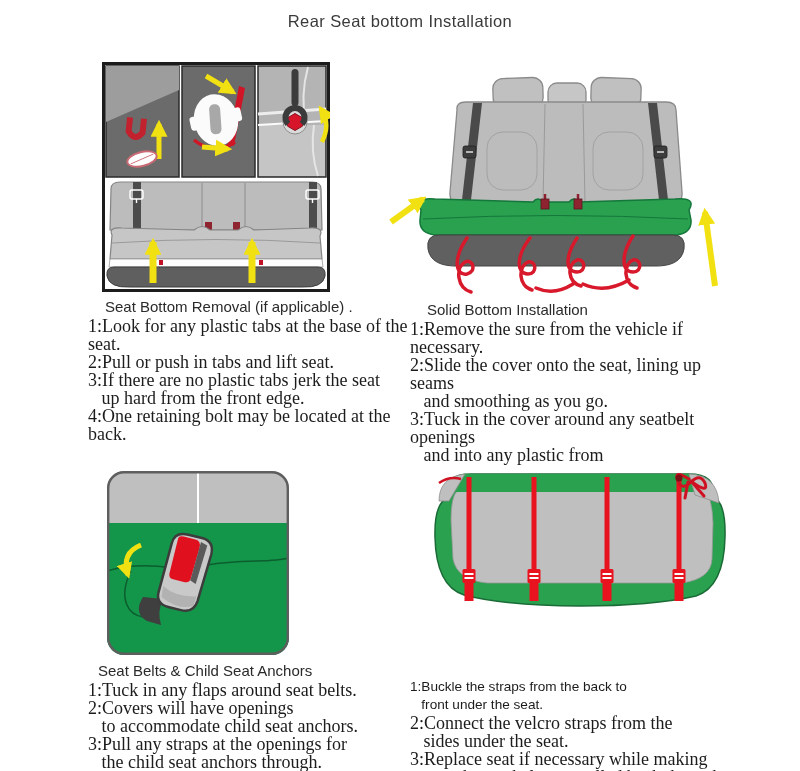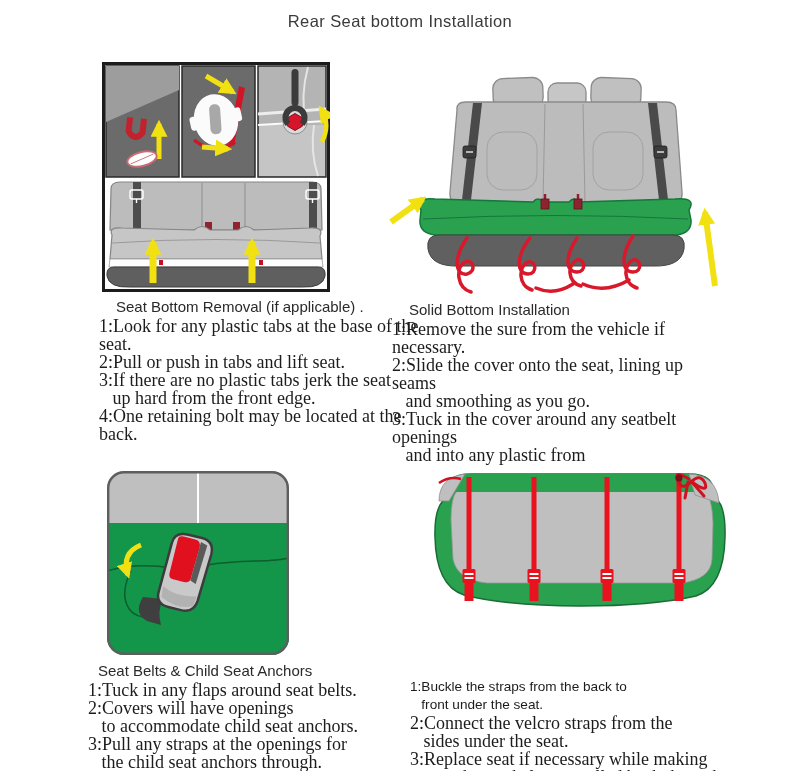--- a/index.html
+++ b/index.html
@@ -130,30 +130,30 @@
         <path d="M151,216 q18,8 37,-4"></path>
         <path d="M192,166 c-12,18 -12,34 0,34 c10,0 8,-14 0,-12 c-10,4 -10,22 4,26"></path>
         <path d="M198,212 q22,10 46,-4"></path>
         <path d="M248,164 c-12,18 -12,36 0,36 c10,0 8,-14 0,-12 c-10,4 -10,24 4,28"></path>
       </g>
       <line x1="6" y1="150" x2="38" y2="127" stroke="#f2e112" stroke-width="6" marker-end="url(#ah2)"></line>
       <line x1="330" y1="214" x2="320" y2="140" stroke="#f2e112" stroke-width="6" marker-end="url(#ah2)"></line>
     </g>
   </svg>
 
-  <div class="txt" style="left:99px;top:298px">
+  <div class="txt" style="left:88px;top:298px">
     <div class="h">Seat Bottom Removal (if applicable) .</div>
     <div class="step">1:Look for any plastic tabs at the base of the seat.</div>
     <div class="step">2:Pull or push in tabs and lift seat.</div>
     <div class="step">3:If there are no plastic tabs jerk the seat
    up hard from the front edge.</div>
     <div class="step">4:One retaining bolt may be located at the back.</div>
   </div>
 
-  <div class="txt" style="left:392px;top:301px">
+  <div class="txt" style="left:410px;top:301px">
     <div class="h">Solid Bottom Installation</div>
     <div class="step">1:Remove the sure from the vehicle if necessary.</div>
     <div class="step">2:Slide the cover onto the seat, lining up seams
    and smoothing as you go.</div>
     <div class="step">3:Tuck in the cover around any seatbelt openings
    and into any plastic from</div>
   </div>
 
   <svg class="illus" style="left:107px;top:471px" width="182" height="184" viewBox="0 0 182 184">
     <defs>

